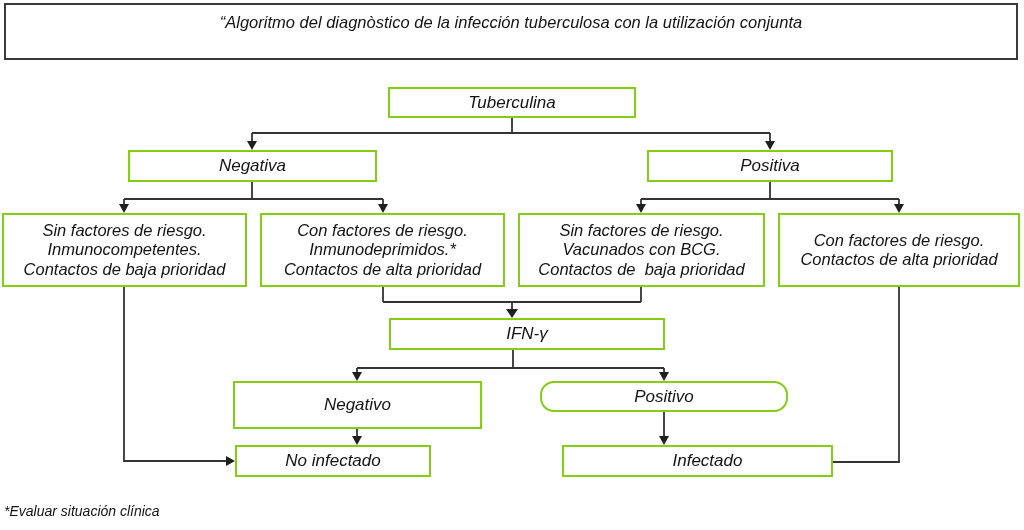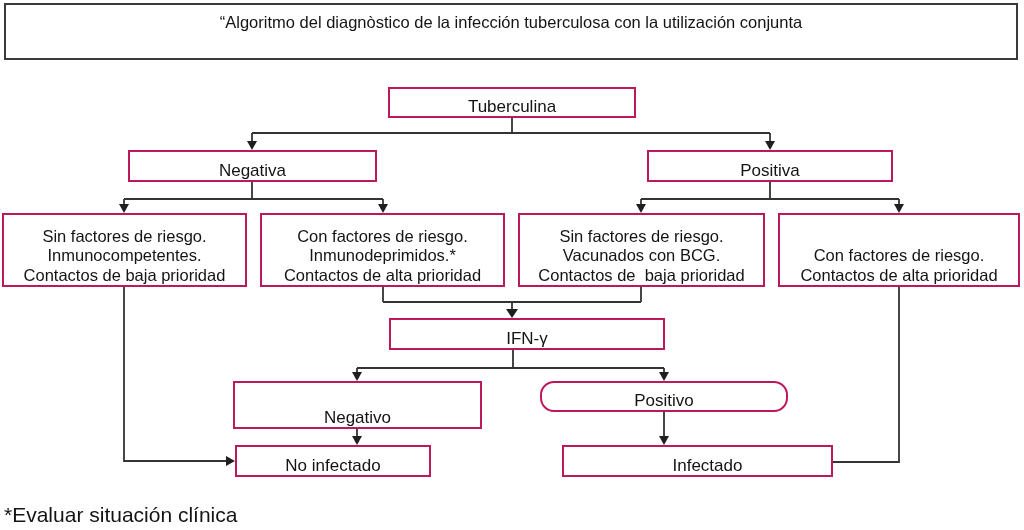--- a/index.html
+++ b/index.html
@@ -4,44 +4,45 @@
 <style>
   html, body { margin: 0; padding: 0; background: #ffffff; }
   .stage {
     position: relative;
     width: 1024px;
     height: 530px;
     background: #ffffff;
     font-family: "Liberation Sans", "DejaVu Sans", sans-serif;
     color: #141414;
     overflow: hidden;
+    font-style: italic;
   }
   .connectors {
     position: absolute;
     left: 0; top: 0;
     width: 1024px; height: 530px;
   }
   .connectors path {
     stroke: #333333;
     stroke-width: 1.8;
     fill: none;
   }
   .connectors polygon {
     fill: #1f1f1f;
     stroke: none;
   }
   .node {
     position: absolute;
     box-sizing: border-box;
-    border: 2px solid #be185d;
+    border: 2px solid #84cc16;
     background: #ffffff;
     display: flex;
     flex-direction: column;
     align-items: center;
-    justify-content: flex-end;
+    justify-content: center;
     text-align: center;
     font-size: 17px;
     line-height: 19.5px;
     white-space: pre-wrap;
   }
   .node .line { white-space: pre-wrap; }
   .node.small-text { font-size: 16.5px; }
   .title-box {
     position: absolute;
     box-sizing: border-box;
@@ -50,21 +51,21 @@
     border: 2px solid #3a3a3a;
     background: #ffffff;
     text-align: center;
     font-size: 16.5px;
     line-height: 20px;
     padding-top: 7px;
   }
   .footnote {
     position: absolute;
     left: 4px; top: 503px;
-    font-size: 21px;
+    font-size: 14px;
   }
 </style>
 </head>
 <body>
 
 <div class="stage">
 
   <svg class="connectors" viewBox="0 0 1024 530" xmlns="http://www.w3.org/2000/svg">
 
     <g>

